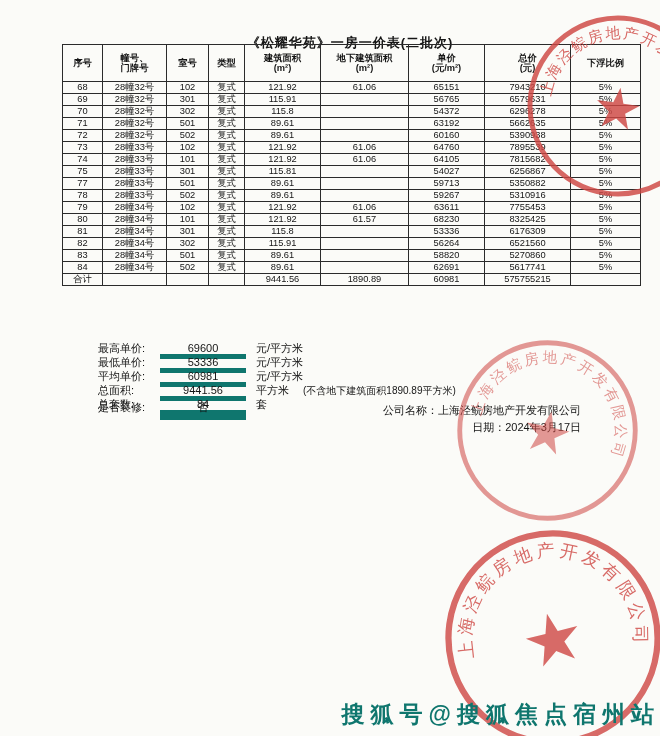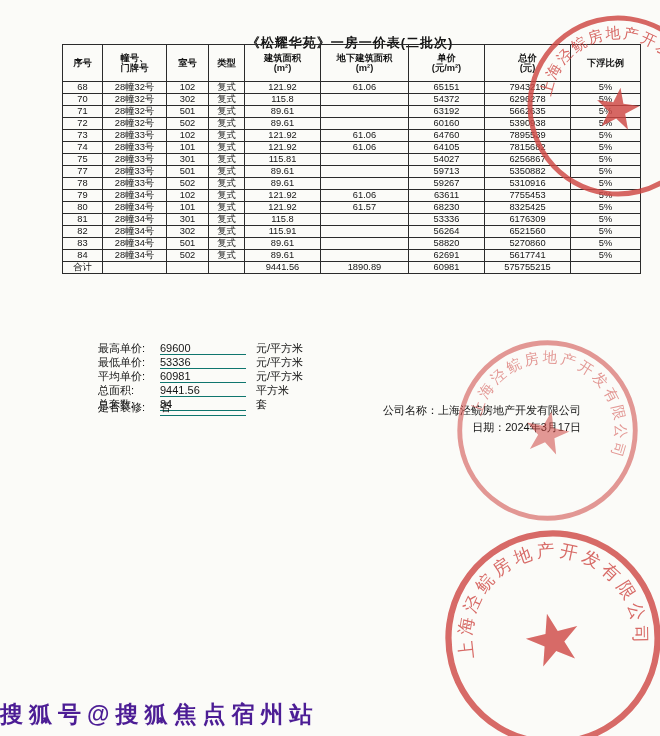--- a/index.html
+++ b/index.html
@@ -30,40 +30,40 @@
     line-height: 1.12;
     overflow: hidden;
     white-space: pre-line;
   }
   .price-table thead th { font-weight: bold; height: 37px; }
 
   .summary { position: absolute; top: 317px; left: 98px; font-size: 11px; }
   .summary-row { display: flex; align-items: baseline; height: 14px; }
   .s-label { display: inline-block; min-width: 62px; }
   .s-value {
-    display: inline-block; width: 86px; 
-    border-bottom: 1px solid #0f766e;
+    display: inline-block; width: 86px; text-align: center;
+    border-bottom: 5px solid #0f766e;
   }
   .s-unit { display: inline-block; margin-left: 10px; margin-top: 24px; }
   .s-note { display: inline-block; margin-left: 14px; font-size: 10px; }
 
   .company { position: absolute; top: 402px; left: 383px; font-size: 11px; line-height: 1.5; text-align: right; }
   .company .date-line { margin-left: 86px; }
 
   .stamp { position: absolute; pointer-events: none; color: #cf4743; }
   .stamp svg { display: block; width: 100%; height: 100%; }
   .stamp-top    { left: 518px; top: 6px;   width: 200px; height: 200px; opacity: 0.82; transform: rotate(8deg); }
   .stamp-middle { left: 450px; top: 333px; width: 195px; height: 195px; opacity: 0.55; transform: rotate(12deg); }
   .stamp-bottom { left: 438px; top: 523px; width: 230px; height: 230px; opacity: 0.8;  transform: rotate(-14deg); }
 
   .watermark {
     position: absolute; left: 0; bottom: 6px; width: 100%;
-    text-align: left;
+    text-align: right;
     font-size: 23px; font-weight: bold; letter-spacing: 6px;
-    color: #4c1d95;
+    color: #0f766e;
   }
 </style>
 </head>
 <body>
 
 <div class="sheet">
 
   <div class="doc-title">《松耀华苑》一房一价表(二批次)</div>
 
   <table class="price-table">
@@ -102,20 +102,31 @@
           <td>28幢32号</td>
           <td>102</td>
           <td>复式</td>
           <td>121.92</td>
           <td>61.06</td>
           <td>65151</td>
           <td>7943210</td>
           <td>5%</td>
         </tr>
         <tr>
+          <td>69</td>
+          <td>28幢32号</td>
+          <td>301</td>
+          <td>复式</td>
+          <td>115.91</td>
+          <td></td>
+          <td>56765</td>
+          <td>6579631</td>
+          <td>5%</td>
+        </tr>
+        <tr>
           <td>70</td>
           <td>28幢32号</td>
           <td>302</td>
           <td>复式</td>
           <td>115.8</td>
           <td></td>
           <td>54372</td>
           <td>6296278</td>
           <td>5%</td>
         </tr>
@@ -289,20 +300,21 @@
       </div>
       <div class="summary-row">
         <span class="s-label">平均单价:</span>
         <span class="s-value">60981</span>
         <span class="s-unit">元/平方米</span>
       </div>
       <div class="summary-row">
         <span class="s-label">总面积:</span>
         <span class="s-value">9441.56</span>
         <span class="s-unit">平方米</span>
+        <span class="s-note">(不含地下建筑面积1890.89平方米)</span>
       </div>
       <div class="summary-row">
         <span class="s-label">总套数:</span>
         <span class="s-value">84</span>
         <span class="s-unit">套</span>
       </div>
       <div class="summary-row">
         <span class="s-label">是否装修:</span>
         <span class="s-value">否</span>
         <span class="s-unit"></span>

